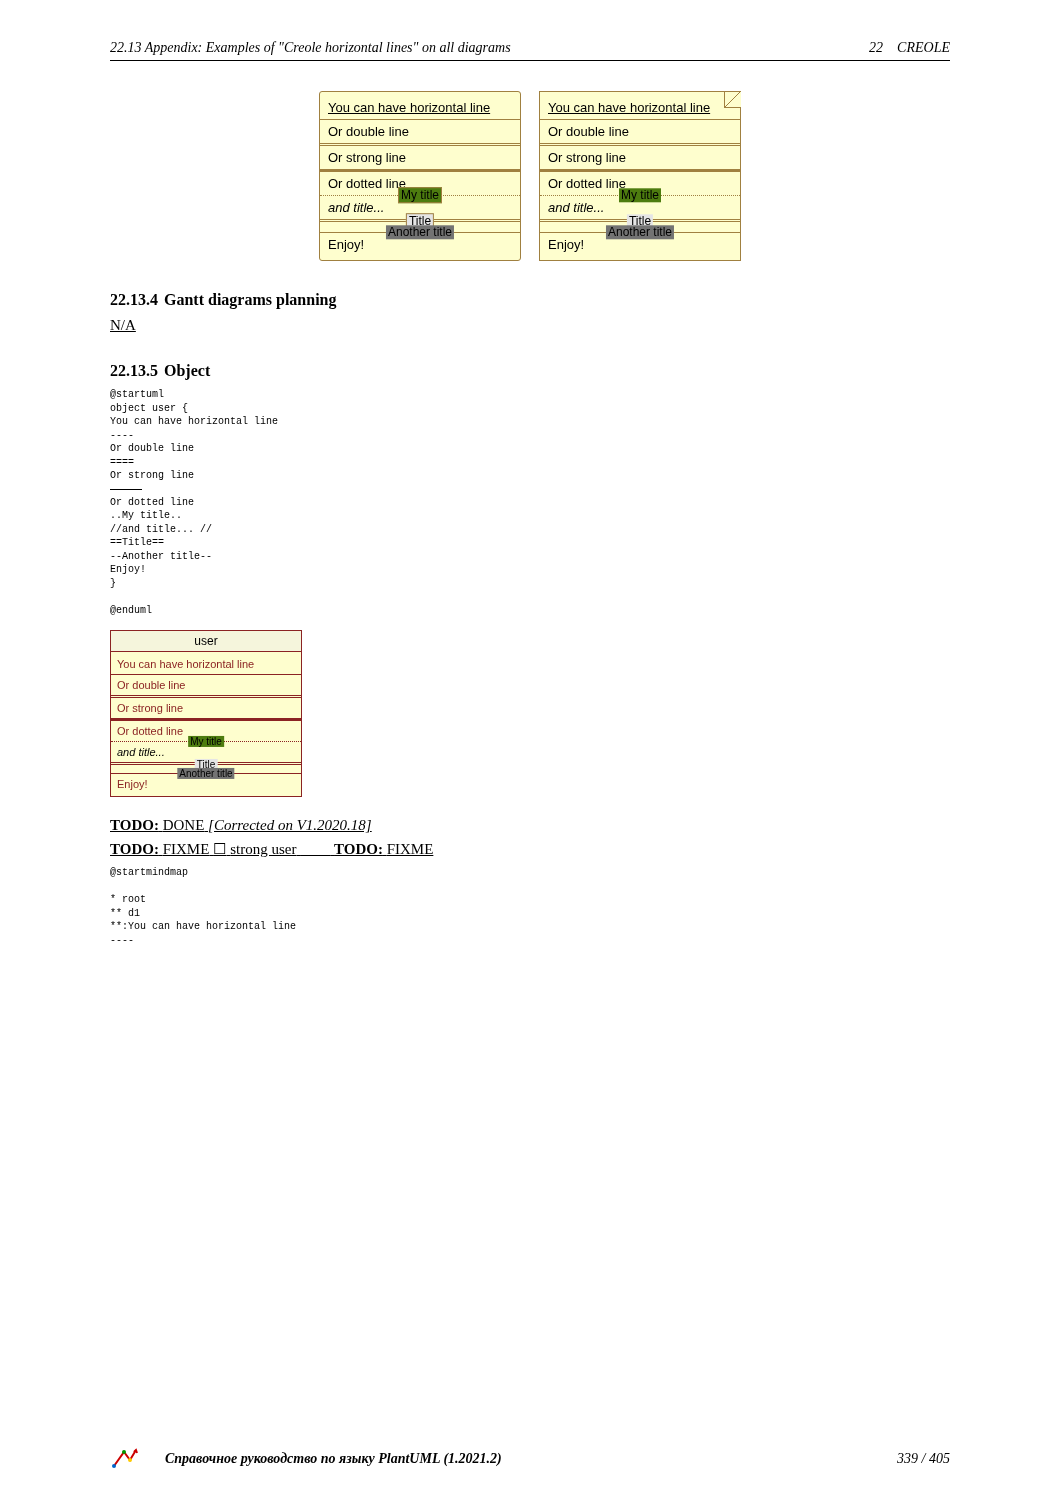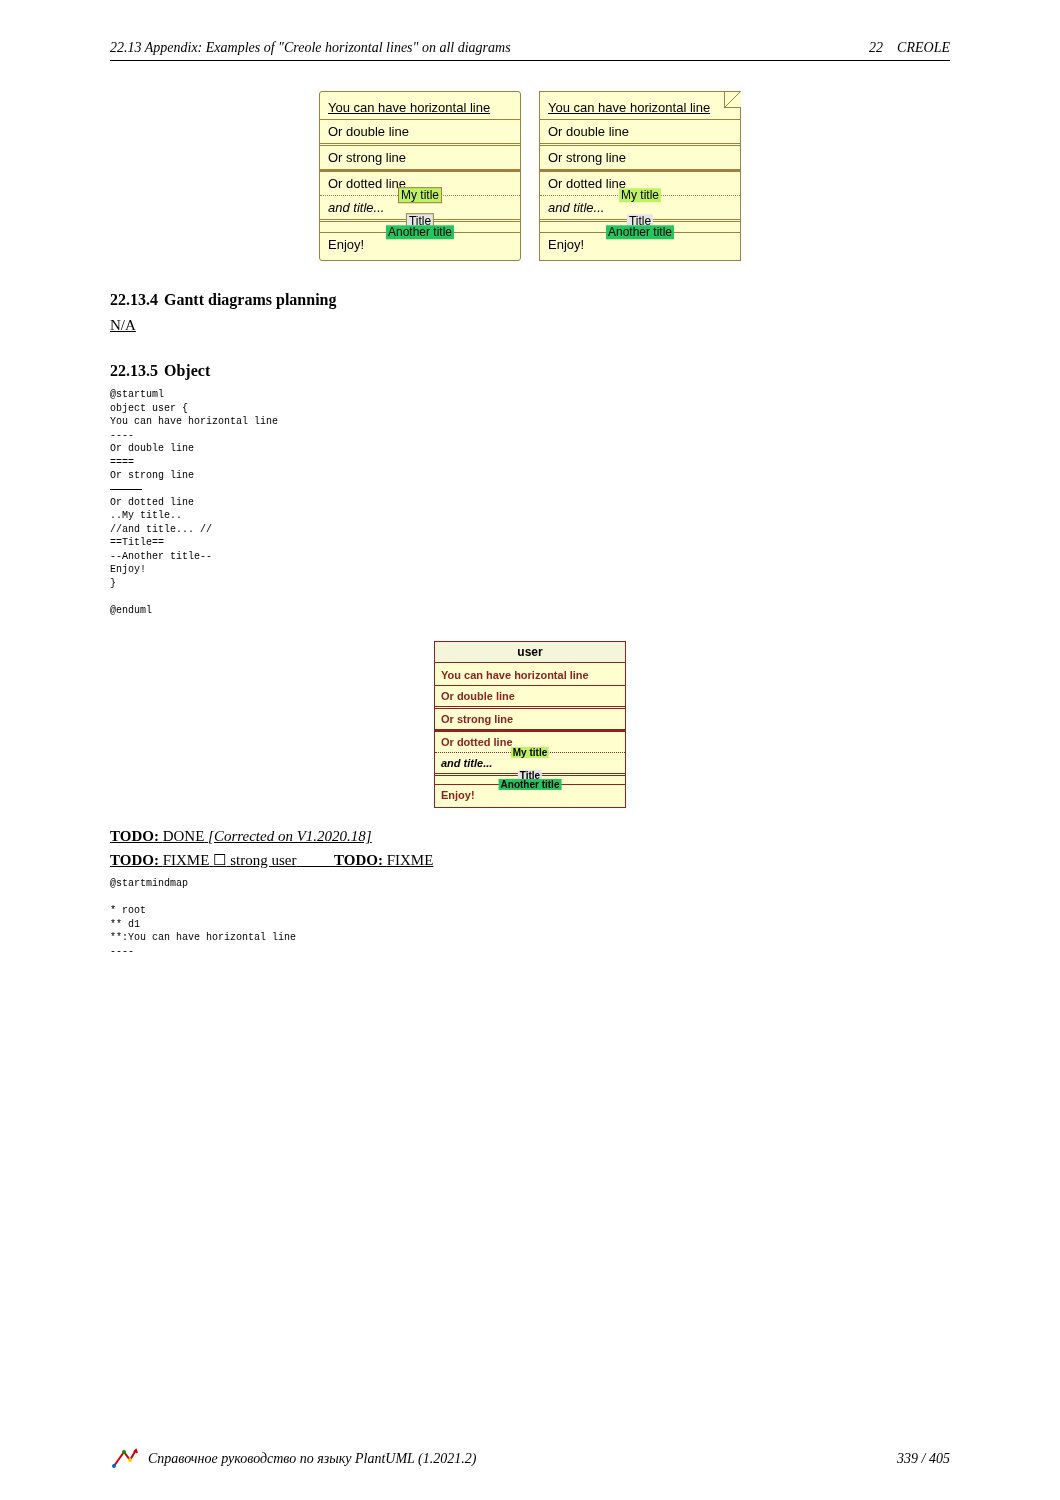--- a/index.html
+++ b/index.html
@@ -64,21 +64,21 @@
   .hr-dotted-title {
     border-top: 1px dotted #a08040;
     margin: 2px -8px;
     position: relative;
     height: 0;
   }
   .hr-dotted-title span {
     position: absolute;
     left: 50%;
     transform: translate(-50%, -55%);
-    background: #bef264;
+    background: #4d7c0f;
     padding: 0 2px;
     font-size: 12px;
     white-space: nowrap;
   }
   .hr-title-double {
     border-top: 3px double #a08040;
     margin: 2px -8px;
     position: relative;
     height: 0;
   }
@@ -94,21 +94,21 @@
   .hr-title-single {
     border-top: 1px solid #a08040;
     margin: 2px -8px;
     position: relative;
     height: 0;
   }
   .hr-title-single span {
     position: absolute;
     left: 50%;
     transform: translate(-50%, -55%);
-    background: #22c55e;
+    background: #737373;
     padding: 0 2px;
     font-size: 12px;
     white-space: nowrap;
   }
   .uml-box.note-left .hr-title-double span,
   .uml-box.note-left .hr-dotted-title span {
     border: 1px solid #a08040;
   }
   .italic { font-style: italic; }
   .underline { text-decoration: underline; }
@@ -132,23 +132,22 @@
   pre.code .hr-code {
     display: block;
     border-top: 1px solid #000;
     width: 32px;
     height: 0;
     margin: 6px 0;
   }
 
   .object-diagram {
     display: flex;
-    justify-content: center;
-    margin: 24px 0 20px 0;
-    font-weight: bold;
+    justify-content: flex-start;
+    margin: 13px 0 20px 0;
   }
   .obj-box {
     background: #fefece;
     border: 1.5px solid #8b2323;
     font-family: Arial, sans-serif;
     font-size: 11px;
     width: 190px;
   }
   .obj-title {
     text-align: center;
@@ -170,21 +169,21 @@
     position: absolute;
     bottom: 30px;
     left: 110px;
     right: 110px;
     display: flex;
     justify-content: space-between;
     align-items: center;
     font-style: italic;
     font-size: 14px;
   }
-  .footer-left { display: flex; align-items: center; gap: 8px; }
+  .footer-left { display: flex; align-items: center; gap: 25px; font-weight: bold; }
   .logo-svg { width: 30px; height: 22px; }
 </style>
 </head>
 <body>
 
 <div class="page">
 
   <div class="header">
     <span>22.13    Appendix: Examples of "Creole horizontal lines" on all diagrams</span>
     <span>

